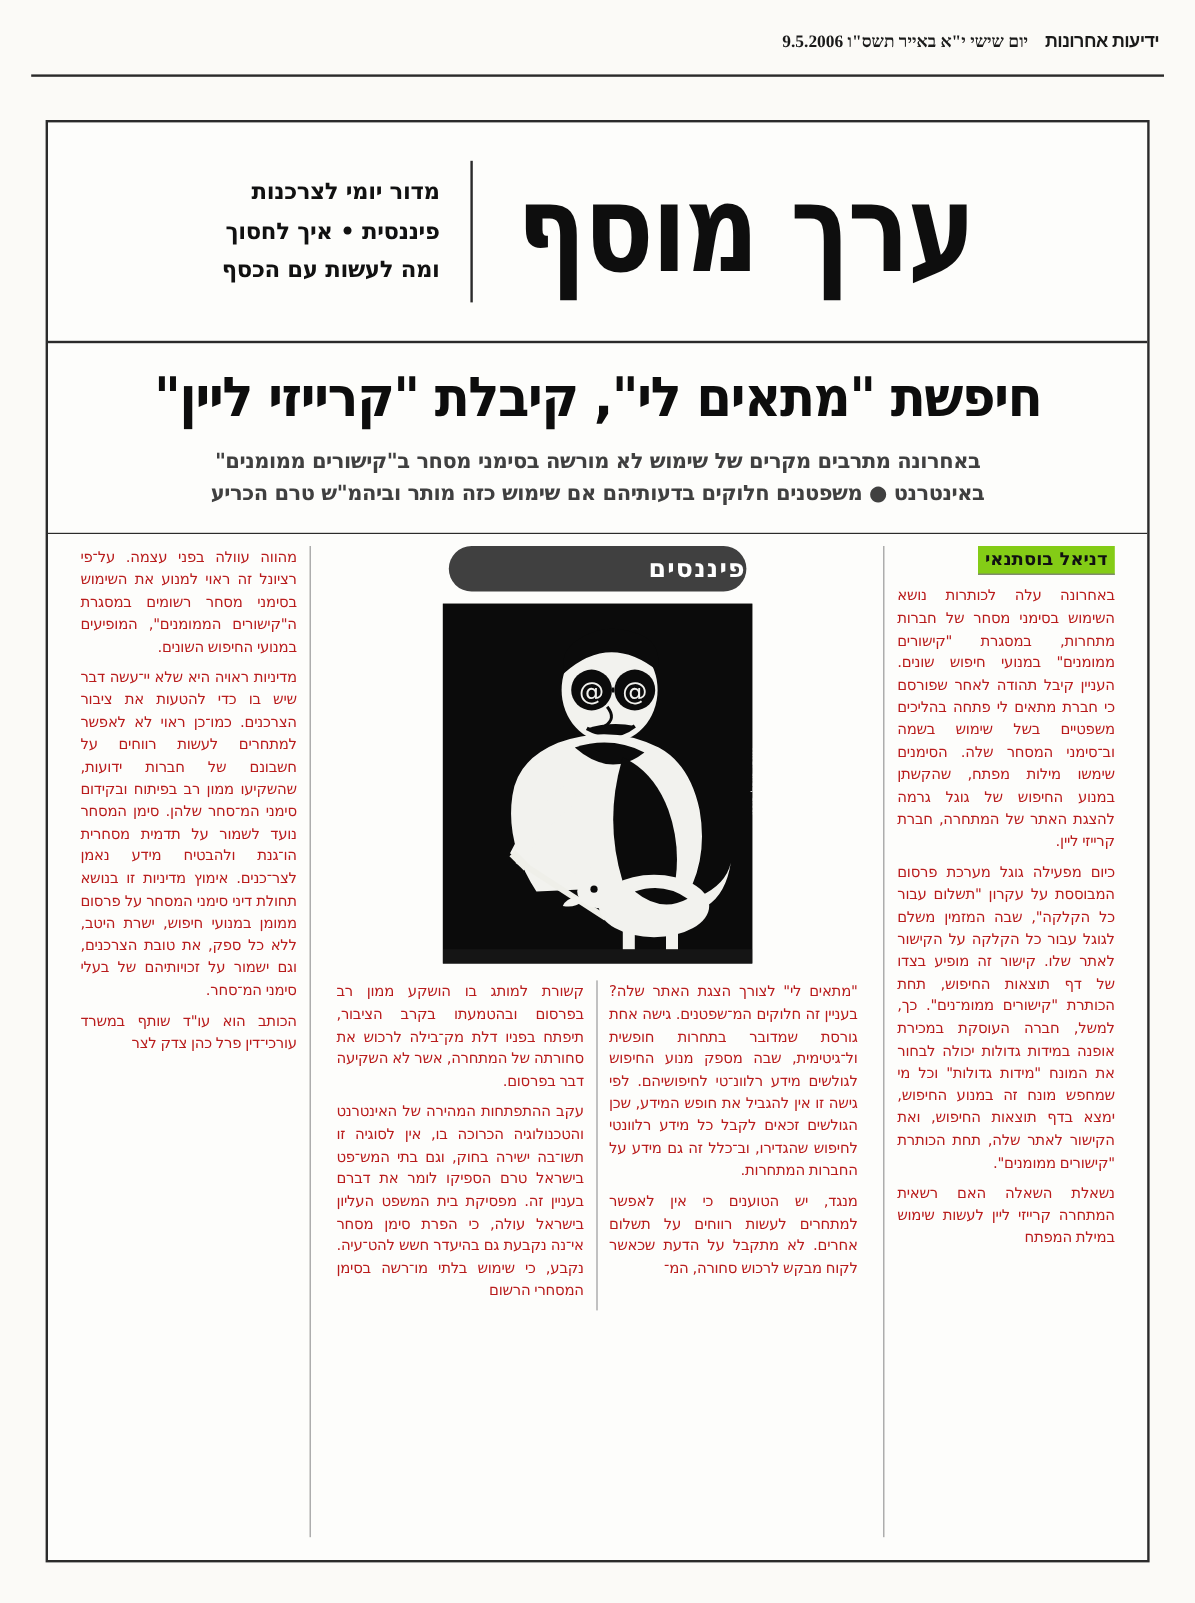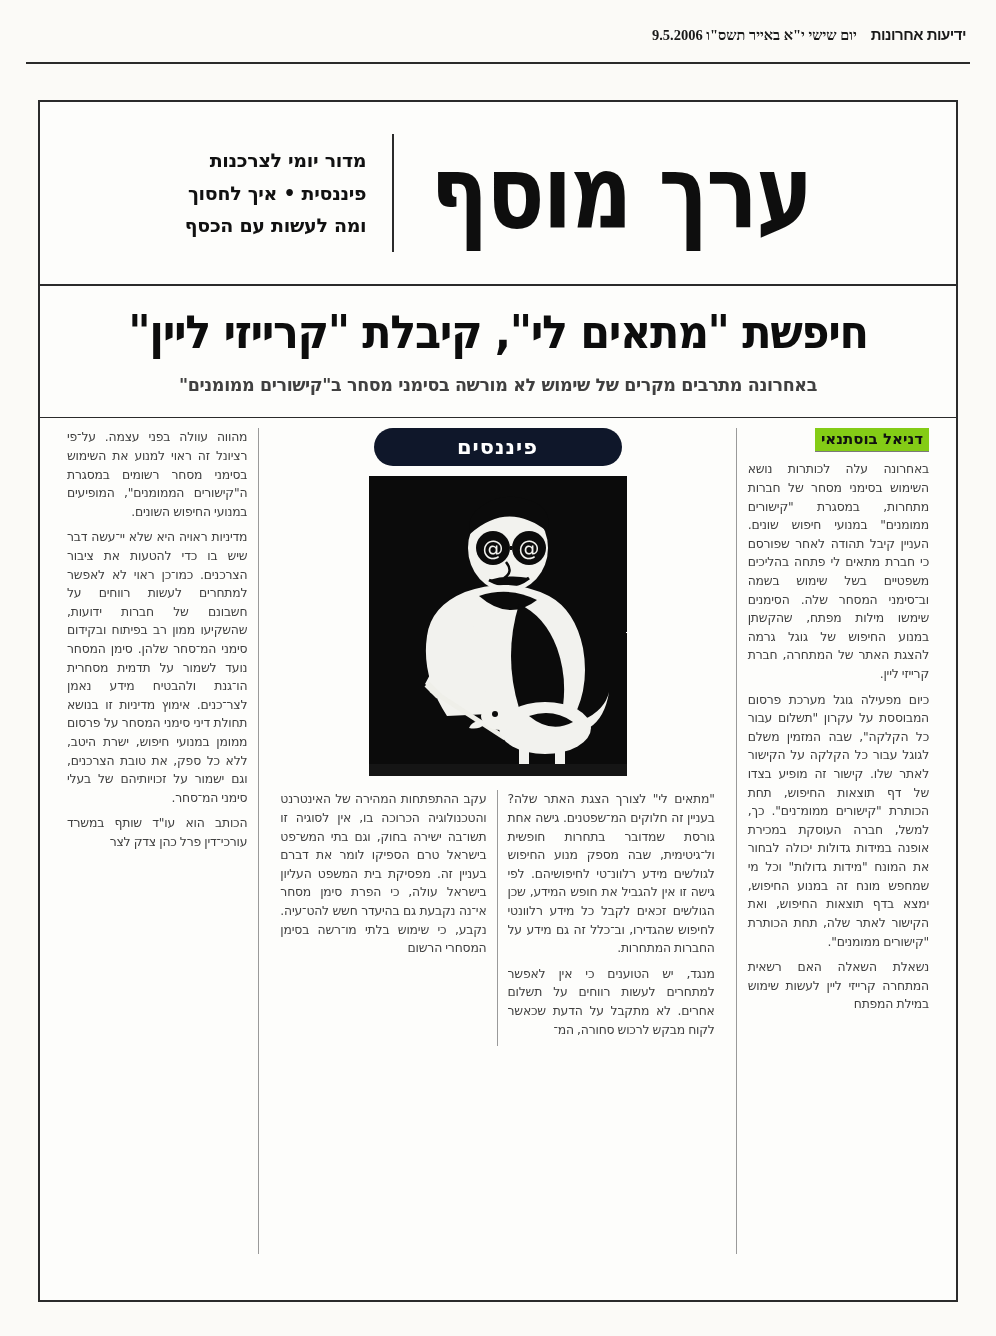--- a/index.html
+++ b/index.html
@@ -162,36 +162,35 @@
     margin-bottom: 8px;
     color: #111;
     border-bottom: 1px solid #7a7a7a;
   }
   p.body {
     font-family: "DejaVu Sans", sans-serif;
     font-size: 12.4px;
     line-height: 1.5;
     text-align: justify;
     margin: 0 0 7px 0;
-    color: #404040;
+    color: #b91c1c;
     letter-spacing: -0.2px;
     word-spacing: -0.5px;
   }
   .illus-wrap {
     width: 100%;
   }
   .finance-badge {
     width: 248px;
     height: 38px;
     margin: 0 auto 10px auto;
-    background: #0f172a;
+    background: #404040;
     border-radius: 19px;
     display: flex;
     align-items: center;
-    justify-content: center;
   }
   .finance-badge span {
     font-family: "DejaVu Sans", sans-serif;
     font-weight: bold;
     font-size: 21px;
     color: #fff;
     letter-spacing: 1px;
   }
   .cartoon {
     position: relative;
@@ -248,20 +247,21 @@
         <div>מדור יומי לצרכנות</div>
         <div>פיננסית • איך לחסוך</div>
         <div>ומה לעשות עם הכסף</div>
       </div>
     </div>
 
     <div class="headline-block">
       <div class="headline">חיפשת "מתאים לי", קיבלת "קרייזי ליין"</div>
       <div class="standfirst">
         <div>באחרונה מתרבים מקרים של שימוש לא מורשה בסימני מסחר ב"קישורים ממומנים"</div>
+        <div>באינטרנט ● משפטנים חלוקים בדעותיהם אם שימוש כזה מותר וביהמ"ש טרם הכריע</div>
       </div>
     </div>
 
     <div class="body-area">
 
       <div class="col col-right">
         <div class="byline">דניאל בוסתנאי</div>
         <p class="body">באחרונה עלה לכותרות נושא השימוש בסימני מסחר של חברות מתחרות, במסגרת "קישורים ממומנים" במנועי חיפוש שונים. העניין קיבל תהודה לאחר שפורסם כי חברת מתאים לי פתחה בהליכים משפטיים בשל שימוש בשמה וב־סימני המסחר שלה. הסימנים שימשו מילות מפתח, שהקשתן במנוע החיפוש של גוגל גרמה להצגת האתר של המתחרה, חברת קרייזי ליין.</p>
         <p class="body">כיום מפעילה גוגל מערכת פרסום המבוססת על עקרון "תשלום עבור כל הקלקה", שבה המזמין משלם לגוגל עבור כל הקלקה על הקישור לאתר שלו. קישור זה מופיע בצדו של דף תוצאות החיפוש, תחת הכותרת "קישורים ממומ־נים". כך, למשל, חברה העוסקת במכירת אופנה במידות גדולות יכולה לבחור את המונח "מידות גדולות" וכל מי שמחפש מונח זה במנוע החיפוש, ימצא בדף תוצאות החיפוש, ואת הקישור לאתר שלה, תחת הכותרת "קישורים ממומנים".</p>
         <p class="body">נשאלת השאלה האם רשאית המתחרה קרייזי ליין לעשות שימוש במילת המפתח</p>
@@ -312,20 +312,21 @@
             <div class="cartoon-credit">איור: מיכל בוננו</div>
           </div>
         </div>
 
         <div class="mid-cols">
           <div class="mid-sub">
             <p class="body">"מתאים לי" לצורך הצגת האתר שלה? בעניין זה חלוקים המ־שפטנים. גישה אחת גורסת שמדובר בתחרות חופשית ול־גיטימית, שבה מספק מנוע החיפוש לגולשים מידע רלוונ־טי לחיפושיהם. לפי גישה זו אין להגביל את חופש המידע, שכן הגולשים זכאים לקבל כל מידע רלוונטי לחיפוש שהגדירו, וב־כלל זה גם מידע על החברות המתחרות.</p>
             <p class="body">מנגד, יש הטוענים כי אין לאפשר למתחרים לעשות רווחים על תשלום אחרים. לא מתקבל על הדעת שכאשר לקוח מבקש לרכוש סחורה, המ־</p>
           </div>
           <div class="mid-sub">
+            <p class="body">קשורת למותג בו הושקע ממון רב בפרסום ובהטמעתו בקרב הציבור, תיפתח בפניו דלת מק־בילה לרכוש את סחורתה של המתחרה, אשר לא השקיעה דבר בפרסום.</p>
             <p class="body">עקב ההתפתחות המהירה של האינטרנט והטכנולוגיה הכרוכה בו, אין לסוגיה זו תשו־בה ישירה בחוק, וגם בתי המש־פט בישראל טרם הספיקו לומר את דברם בעניין זה. מפסיקת בית המשפט העליון בישראל עולה, כי הפרת סימן מסחר אי־נה נקבעת גם בהיעדר חשש להט־עיה. נקבע, כי שימוש בלתי מו־רשה בסימן המסחרי הרשום</p>
           </div>
         </div>
       </div>
 
       <div class="col col-left">
         <p class="body">מהווה עוולה בפני עצמה. על־פי רציונל זה ראוי למנוע את השימוש בסימני מסחר רשומים במסגרת ה"קישורים הממומנים", המופיעים במנועי החיפוש השונים.</p>
         <p class="body">מדיניות ראויה היא שלא יי־עשה דבר שיש בו כדי להטעות את ציבור הצרכנים. כמו־כן ראוי לא לאפשר למתחרים לעשות רווחים על חשבונם של חברות ידועות, שהשקיעו ממון רב בפיתוח ובקידום סימני המ־סחר שלהן. סימן המסחר נועד לשמור על תדמית מסחרית הו־גנת ולהבטיח מידע נאמן לצר־כנים. אימוץ מדיניות זו בנושא תחולת דיני סימני המסחר על פרסום ממומן במנועי חיפוש, ישרת היטב, ללא כל ספק, את טובת הצרכנים, וגם ישמור על זכויותיהם של בעלי סימני המ־סחר.</p>
         <p class="body">הכותב הוא עו"ד שותף במשרד עורכי־דין פרל כהן צדק לצר</p>
       </div>

